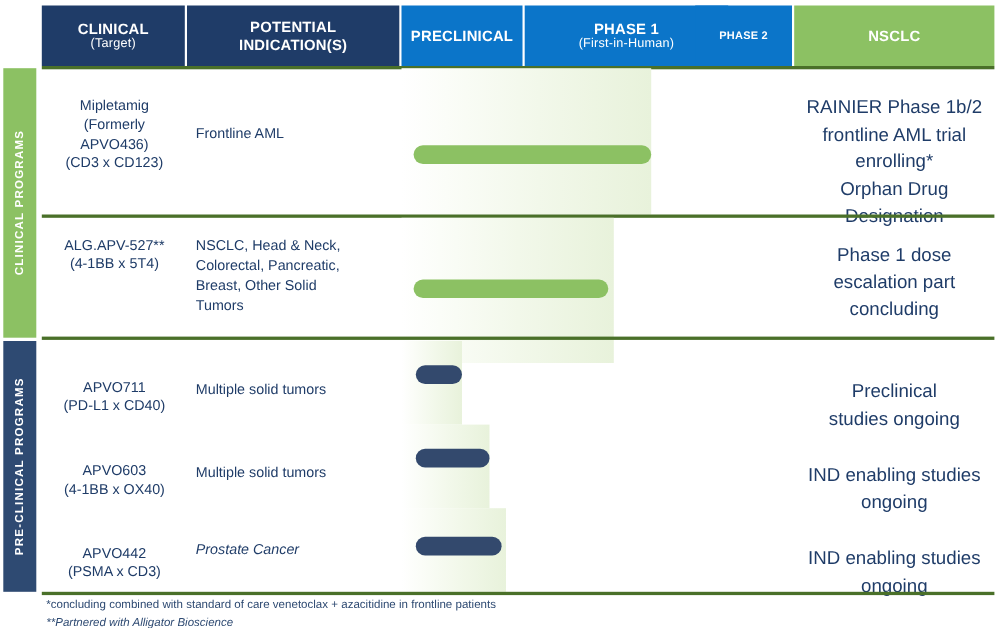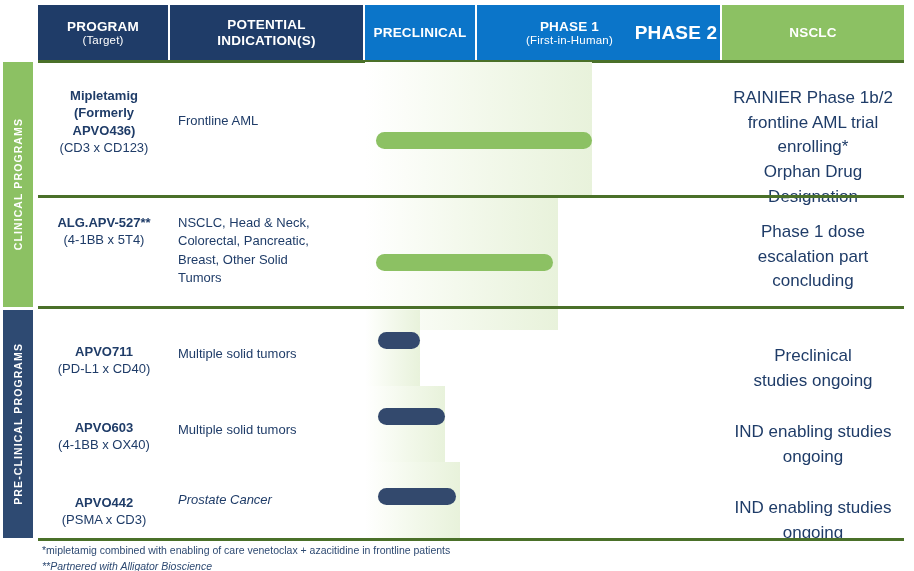--- a/index.html
+++ b/index.html
@@ -22,21 +22,21 @@
        font-weight:bold;line-height:1.12;letter-spacing:.2px;}
   .hdr .sub{display:block;font-weight:normal;font-size:11.5px;}
   .hdr-navy{background:#1f3c68;}
   .hdr-blue{background:#0b75c9;}
   .hdr-green{background:#8cc163;}
 
   .hdr-prog  {left:38px; width:130px; font-size:13.5px;}
   .hdr-ind   {left:170px;width:193px; font-size:13.5px;}
   .hdr-pre   {left:365px;width:110px; font-size:13.5px;}
   .hdr-p1    {left:477px;width:185px; font-size:13.5px;}
-  .hdr-p2    {left:632px;width:88px;  font-size:19px;}
+  .hdr-p2    {left:632px;width:88px;  font-size:10px;}
   .hdr-notes {left:722px;width:182px; font-size:13.5px;}
 
   
   .rail{position:absolute;left:3px;width:30px;color:#ffffff;
         font-size:10.5px;font-weight:bold;letter-spacing:1.1px;
         display:flex;align-items:center;justify-content:center;}
   .rail span{writing-mode:vertical-rl;transform:rotate(180deg);white-space:nowrap;}
   .rail-clin{top:62px;height:245px;background:#8cc163;}
   .rail-pre {top:310px;height:228px;background:#2e4a72;}
 
@@ -55,38 +55,38 @@
         background:linear-gradient(to right,#ffffff 0%,#fbfdf8 18%,#f2f8ea 55%,#e8f2db 100%);}
 
   
   .pill{position:absolute;border-radius:9px;}
   .pill-green{background:#8cc163;height:17px;}
   .pill-navy{background:#33496d;height:17px;}
 
   
   .cell{position:absolute;color:#1f3c68;}
   .c-prog{left:0px;width:132px;text-align:center;font-size:13px;line-height:1.33;}
-  .c-prog b{font-weight:bold;}
+  .c-prog b{font-weight:normal;}
   .c-prog .tgt{font-weight:normal;}
   .c-ind{left:140px;width:190px;text-align:left;font-size:13px;line-height:1.42;}
   .c-notes{left:684px;width:182px;text-align:center;font-size:17px;line-height:1.45;}
 
   
   .foot{position:absolute;left:42px;color:#2e4a72;font-size:10.5px;line-height:1.5;}
   .foot .f1{display:block;}
   .foot .f2{display:block;font-style:italic;}
 </style>
 </head>
 <body>
 
 <div id="chart">
 
   <div class="hdr hdr-navy hdr-prog">
     <div>
-      <span>PROGRAM</span>
+      <span>CLINICAL</span>
       <span class="sub">(Target)</span>
     </div>
   </div>
 
   <div class="hdr hdr-navy hdr-ind">
     <div>
       <span>POTENTIAL</span>
       <span class="sub" style="font-weight:bold;font-size:13.5px;">INDICATION(S)</span>
     </div>
   </div>
@@ -228,17 +228,17 @@
 
     <div class="cell c-notes" style="top:34px;">
       <span>IND enabling studies</span><br>
       <span>ongoing</span>
     </div>
   </div>
 
   <div class="rule rule-bot"></div>
 
   <div class="foot" style="top:543px;">
-    <span class="f1">*mipletamig combined with enabling of care venetoclax + azacitidine in frontline patients</span>
+    <span class="f1">*concluding combined with standard of care venetoclax + azacitidine in frontline patients</span>
     <span class="f2">**Partnered with Alligator Bioscience</span>
   </div>
 
 </div>
 
 </body></html>

